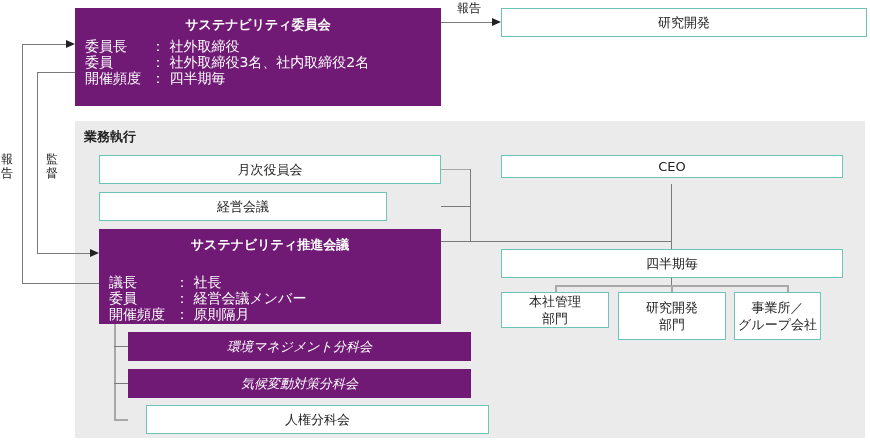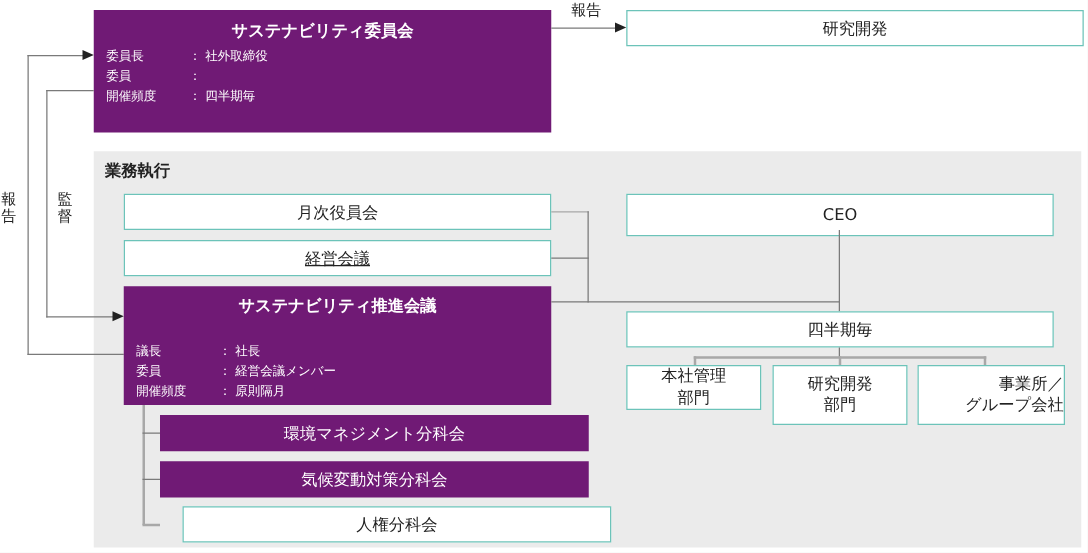--- a/index.html
+++ b/index.html
@@ -1,43 +1,43 @@
 <!DOCTYPE html>
 <html><head>
 <meta charset="utf-8">
 <style>
   html,body{margin:0;padding:0;background:#ffffff;}
   body{width:870px;height:442px;position:relative;overflow:hidden;font-family:"DejaVu Sans","Liberation Sans",sans-serif;color:#222;}
   .abs{position:absolute;box-sizing:border-box;}
   .panel{background:#ebebeb;}
   .teal{background:#701a75;color:#fff;}
   .wbox{background:#fff;border:1px solid #6cc3b9;color:#222;display:flex;align-items:center;justify-content:center;font-size:13px;}
-  .tbox{display:flex;align-items:center;justify-content:center;font-size:13px;}
+  .tbox{display:flex;align-items:center;justify-content:center;font-size:13px;font-style:italic;}
   .bigtitle{font-size:13px;font-weight:bold;text-align:center;}
   .line{background:#7a7a7a;}
   .gline{background:#a8a8a8;}
   .arrow{width:0;height:0;border-top:4px solid transparent;border-bottom:4px solid transparent;border-left:9px solid #222;}
-  .info{font-size:10px;line-height:16px;}
+  .info{font-size:14px;line-height:16px;}
   .info .row{display:flex;}
   .info .k{width:66px;white-space:nowrap;}
   .vlabel{font-size:12px;line-height:14px;width:14px;text-align:center;}
   .label{font-size:12px;}
   .dept{flex-direction:column;line-height:17px;text-align:center;}
 </style>
 </head>
 <body>
 
 <div class="abs panel" style="left:75px;top:121px;width:790px;height:317px;"></div>
 <div class="abs label" style="left:84px;top:128px;font-weight:bold;font-size:13px;">業務執行</div>
 
 <div class="abs teal" style="left:75px;top:8px;width:366px;height:98px;padding:8px 0 0 10px;">
   <div class="bigtitle" style="margin-left:-10px;margin-bottom:4px;">サステナビリティ委員会</div>
   <div class="info">
     <div class="row"><span class="k">委員長</span><span>：</span>&nbsp;<span>社外取締役</span></div>
-    <div class="row"><span class="k">委員</span><span>：</span>&nbsp;</div>
+    <div class="row"><span class="k">委員</span><span>：</span>&nbsp;<span>社外取締役3名、社内取締役2名</span></div>
     <div class="row"><span class="k">開催頻度</span><span>：</span>&nbsp;<span>四半期毎</span></div>
   </div>
 </div>
 
 <div class="abs wbox" style="left:501px;top:8px;width:366px;height:29px;">
     <span>研究開発</span>
   </div>
 
 <div class="abs label" style="left:457px;top:0px;text-align:center;">報告</div>
 <div class="abs line" style="left:441px;top:22px;width:52px;height:1px;"></div>
@@ -58,21 +58,21 @@
 <div class="abs arrow" style="left:90px;top:249px;"></div>
 <div class="abs vlabel" style="left:45px;top:152px;">
   <div>監</div>
   <div>督</div>
 </div>
 
 <div class="abs wbox" style="left:99px;top:155px;width:342px;height:29px;">
     <span>月次役員会</span>
   </div>
 
-<div class="abs wbox" style="left:99px;top:192px;width:342px;height:29px;text-decoration:underline;">
+<div class="abs wbox" style="left:99px;top:192px;width:288px;height:29px;">
     <span>経営会議</span>
   </div>
 
 <div class="abs teal" style="left:99px;top:229px;width:342px;height:95px;padding:7px 0 0 10px;">
   <div class="bigtitle" style="margin-left:-10px;margin-bottom:20px;">サステナビリティ推進会議</div>
   <div class="info">
     <div class="row"><span class="k">議長</span><span>：</span>&nbsp;<span>社長</span></div>
     <div class="row"><span class="k">委員</span><span>：</span>&nbsp;<span>経営会議メンバー</span></div>
     <div class="row"><span class="k">開催頻度</span><span>：</span>&nbsp;<span>原則隔月</span></div>
   </div>
@@ -91,21 +91,21 @@
 <div class="abs teal tbox" style="left:128px;top:332px;width:343px;height:29px;">
     <span>環境マネジメント分科会</span>
   </div>
 <div class="abs teal tbox" style="left:128px;top:369px;width:343px;height:29px;align-items:center;">
     <span>気候変動対策分科会</span>
   </div>
 <div class="abs wbox" style="left:128px;top:405px;width:343px;height:29px;margin-left:18px;">
     <span>人権分科会</span>
   </div>
 
-<div class="abs wbox" style="left:501px;top:155px;width:342px;height:34px;">
+<div class="abs wbox" style="left:501px;top:155px;width:342px;height:23px;">
     <span>CEO</span>
   </div>
 <div class="abs line" style="left:671px;top:184px;width:1px;height:66px;"></div>
 
 <div class="abs wbox" style="left:501px;top:249px;width:342px;height:29px;">
     <span>四半期毎</span>
   </div>
 <div class="abs line" style="left:671px;top:278px;width:1px;height:8px;"></div>
 <div class="abs gline" style="left:555px;top:285px;width:234px;height:2px;"></div>
 <div class="abs gline" style="left:555px;top:285px;width:2px;height:8px;"></div>
@@ -113,16 +113,16 @@
 <div class="abs gline" style="left:787px;top:285px;width:2px;height:8px;"></div>
 
 <div class="abs wbox dept" style="left:501px;top:292px;width:108px;height:36px;">
   <span>本社管理</span>
   <span>部門</span>
 </div>
 <div class="abs wbox dept" style="left:618px;top:292px;width:108px;height:48px;">
   <span>研究開発</span>
   <span>部門</span>
 </div>
-<div class="abs wbox dept" style="left:734px;top:292px;width:118px;height:48px;align-items:flex-end;">
+<div class="abs wbox dept" style="left:734px;top:292px;width:87px;height:48px;">
   <span>事業所／</span>
   <span>グループ会社</span>
 </div>
 
 </body></html>

